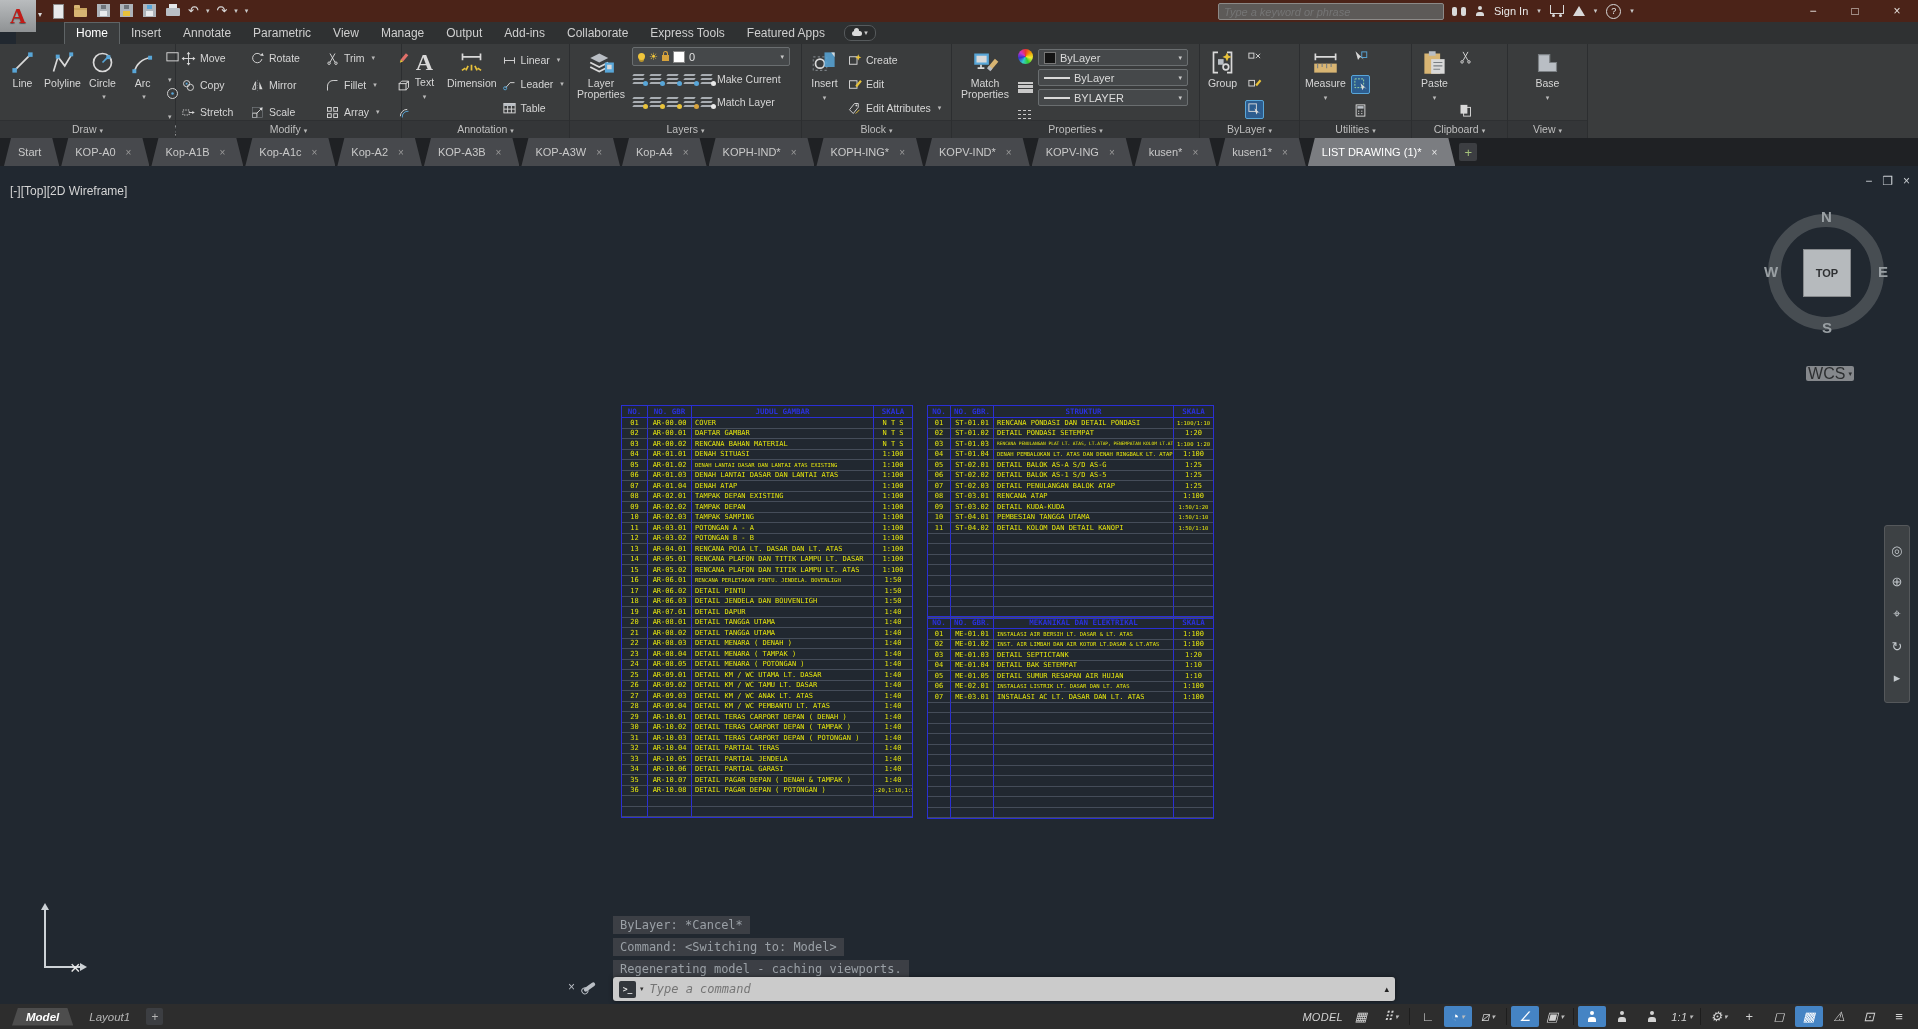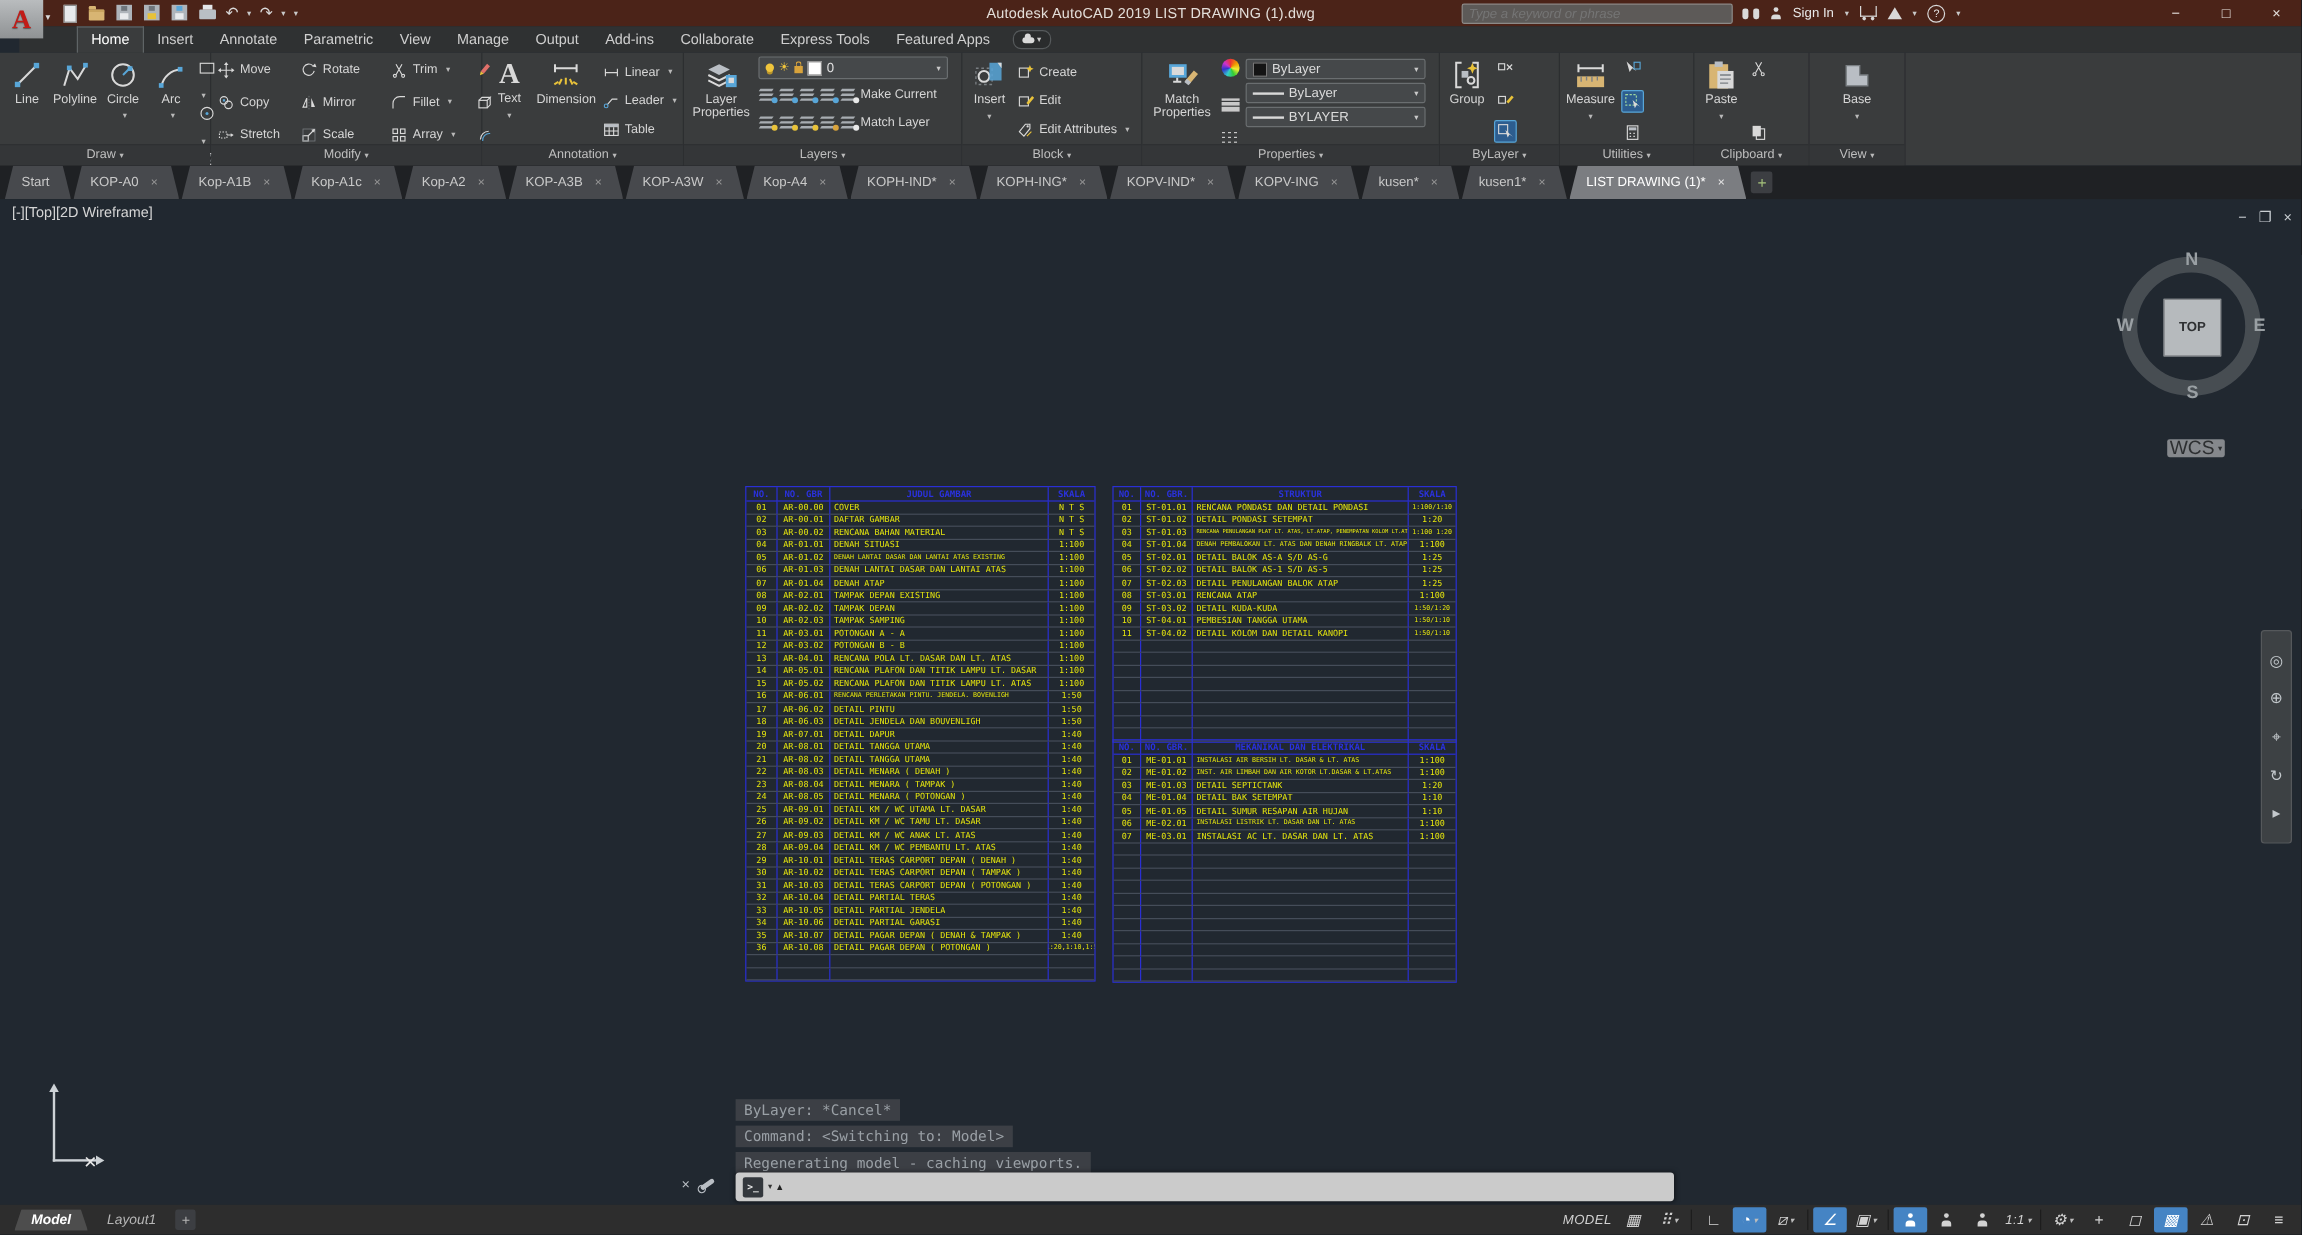--- a/index.html
+++ b/index.html
@@ -93,21 +93,21 @@
   .mini16{width:17px;height:17px;display:flex;align-items:center;justify-content:center;}
   
   .ftabs{position:absolute;left:0;top:138px;width:100%;height:28px;background:#1f2124;display:flex;align-items:stretch;padding-left:4px;box-sizing:border-box;}
   .ftab{position:relative;margin-right:2px;background:#47494d;color:#c9c9c9;font-size:11px;display:flex;align-items:center;padding:0 18px 0 14px;clip-path:polygon(7px 0,calc(100% - 7px) 0,100% 100%,0 100%);white-space:nowrap;}
   .ftab .x{margin-left:10px;font-size:10px;color:#9a9a9a;}
   .ftab.active{background:#7b7d81;color:#fff;}
   .ftab.active .x{color:#e8e8e8;}
   .fplus{align-self:center;width:18px;height:18px;margin-left:2px;background:#3c3e42;border-radius:2px;color:#a4c17a;font-size:13px;display:flex;align-items:center;justify-content:center;}
   
   .vp{position:absolute;left:0;top:166px;width:100%;height:838px;background:#212830;}
-  .vp-label{position:absolute;left:10px;top:4px;font-size:12px;color:#d5d5d5;}
+  .vp-label{position:absolute;left:10px;top:18px;font-size:12px;color:#d5d5d5;}
   .vp-ctrl{position:absolute;right:8px;top:8px;display:flex;gap:10px;color:#c9ced2;font-size:12px;}
   
   .vcube{position:absolute;right:26px;top:40px;width:132px;height:132px;}
   .vring{position:absolute;left:8px;top:8px;width:90px;height:90px;border:13px solid rgba(125,128,131,.42);border-radius:50%;}
   .vface{position:absolute;left:43px;top:43px;width:46px;height:46px;background:#b6babd;border:1px solid #86898c;color:#2f3133;font:bold 11px "Liberation Sans",sans-serif;display:flex;align-items:center;justify-content:center;}
   .vdir{position:absolute;color:#9aa0a4;font:bold 15px "Liberation Sans",sans-serif;}
   .vN{top:2px;left:61px;} .vS{bottom:2px;left:62px;} .vW{left:4px;top:57px;} .vE{right:4px;top:57px;}
   .wcs{position:absolute;right:64px;top:200px;width:48px;height:15px;background:rgba(150,153,156,.85);border-radius:2px;color:#2d2f31;font-size:16px;display:flex;align-items:center;justify-content:center;gap:3px;}
   .wcs::after{content:"▾";font-size:7px;}
   
@@ -182,21 +182,20 @@
         </span>
       <span class="qi">
           <i class="printer"></i>
         </span>
       <span class="g">↶</span>
         <span class="car">▾</span>
       <span class="g">↷</span>
         <span class="car">▾</span>
       <span class="car">▾</span>
     </div>
-    <div class="tb-title">Autodesk AutoCAD 2019   LIST DRAWING (1).dwg</div>
     <div class="tb-search">
       <input placeholder="Type a keyword or phrase" style="">
     </div>
     <div class="tb-icons">
       <span class="binoc"></span>
       <span class="person"></span>
       <span class="signin">Sign In</span>
       <span class="car">▾</span>
       <span class="cart"></span>
       <span class="amark"></span>
@@ -1131,20 +1130,21 @@
         <div class="chline">Command:   &lt;Switching to: Model&gt;</div>
         <div class="chline">Regenerating model - caching viewports.</div>
       </div>
     <div class="cmdctl">
       <span>×</span>
       <span class="wrench"></span>
     </div>
     <div class="cmdbar">
       <span class="cmdicon">&gt;_</span>
       <span class="car">▾</span>
+      <input placeholder="Type a command" style="">
       <span class="cmdup">▴</span>
     </div>
 
     <div class="ucsY"></div>
     <div class="ucsX"></div>
     <div class="xhair">×</div>
   </div>
 
   <div class="status">
     <div class="mtabs">

